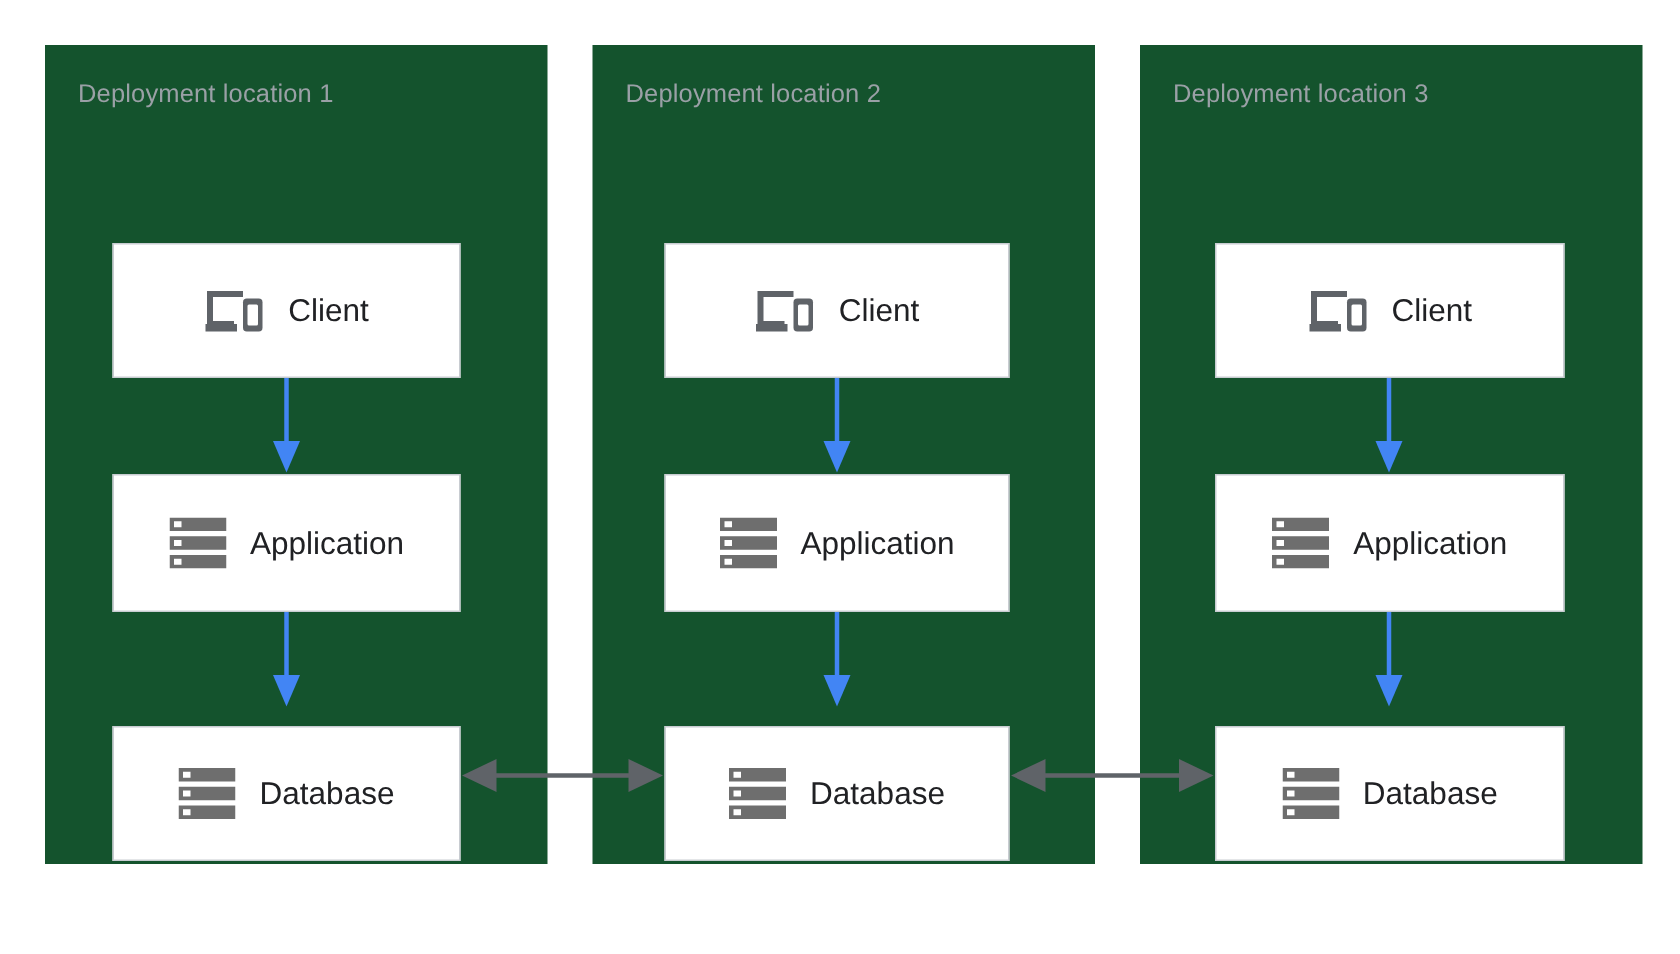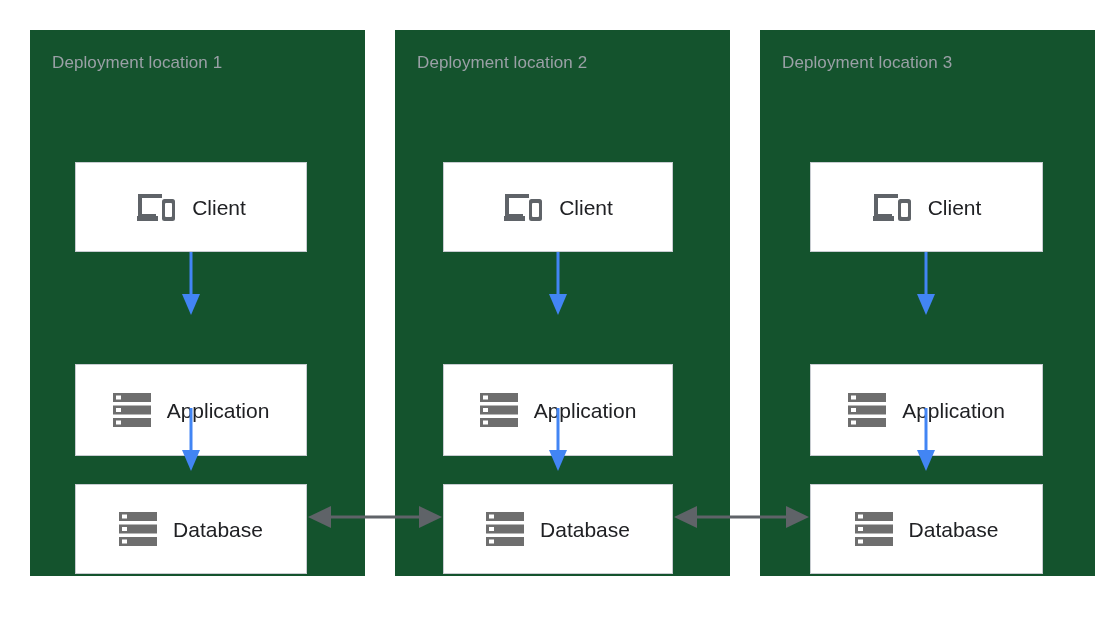--- a/index.html
+++ b/index.html
@@ -48,21 +48,21 @@
     box-sizing: border-box;
     background: #ffffff;
     border: 1px solid #c8ccd1;
     display: flex;
     align-items: center;
     justify-content: center;
     gap: 16px;
     padding: 0 12px;
   }
   .node-client      { top: 162px; height: 90px; }
-  .node-application { top: 316px; height: 92px; margin-top: 48px; }
+  .node-application { top: 316px; height: 92px; }
   .node-database    { top: 472px; height: 90px; margin-top: 12px; }
 
   
   .col-1 .node { left: 75px;  width: 232px; }
   .col-2 .node { left: 443px; width: 230px; }
   .col-3 .node { left: 810px; width: 233px; }
 
   .node-label {
     font-size: 21px;
     color: #202124;

